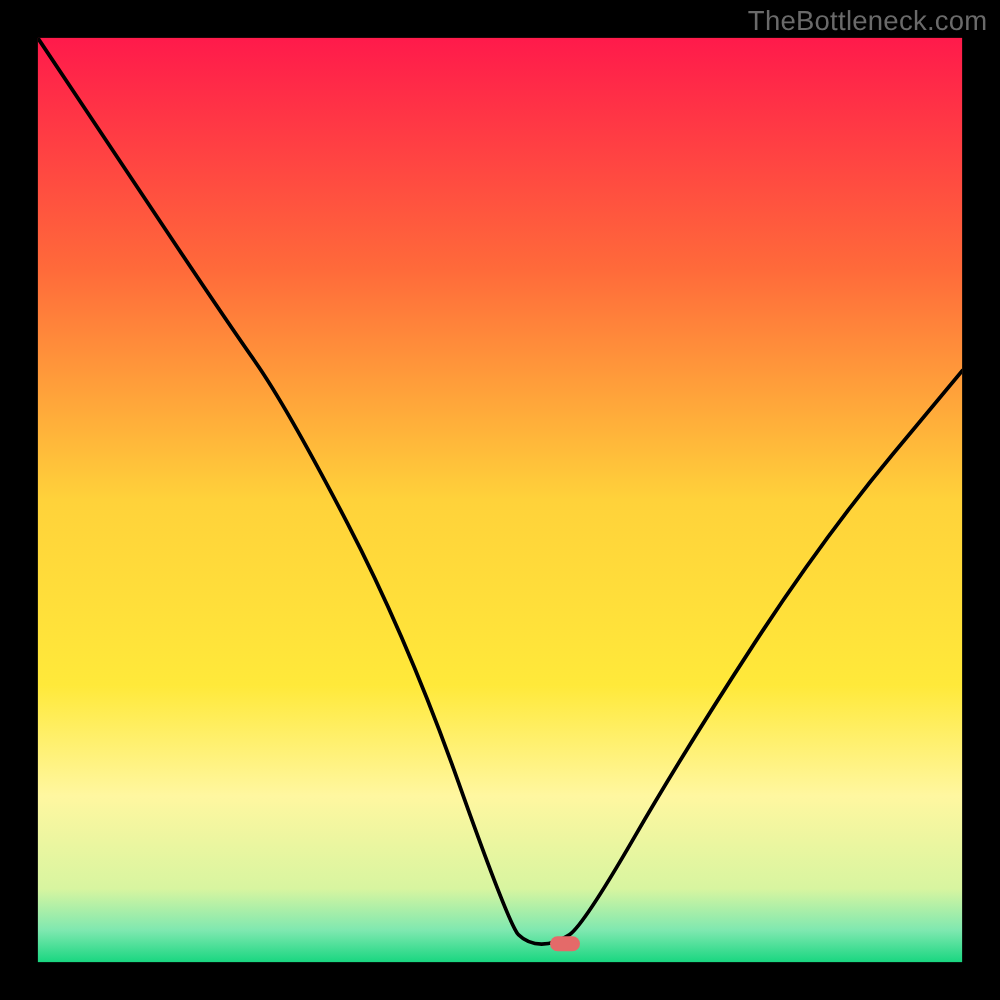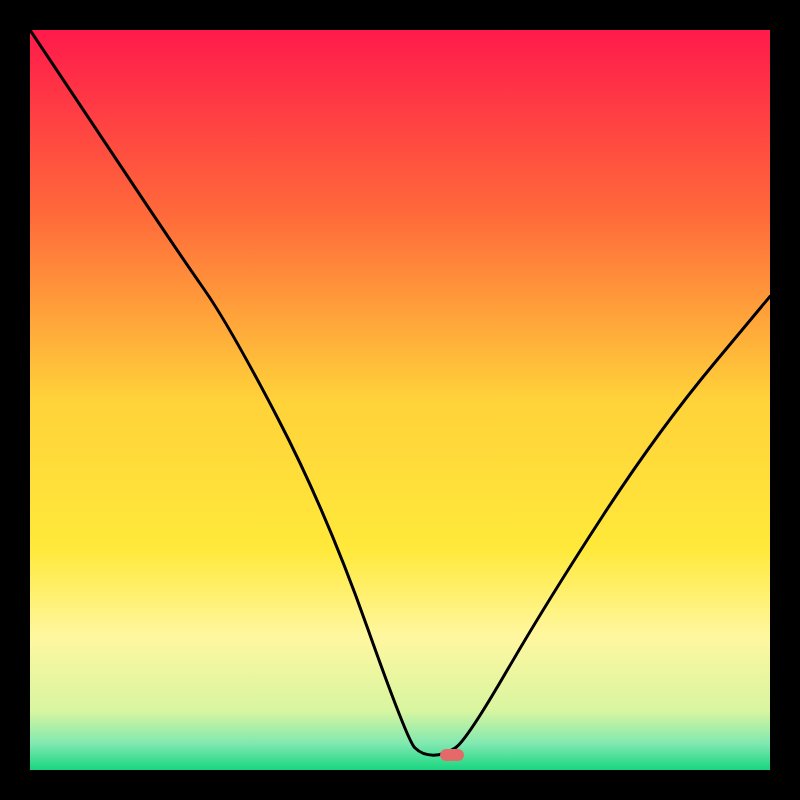--- a/index.html
+++ b/index.html
@@ -46,20 +46,21 @@
     border-radius: 6px;
     background: #e46a69;
     transform: translate(-50%, -50%);
   }
 </style>
 </head>
 <body>
 
 <div class="container">
 
+  <div class="watermark">TheBottleneck.com</div>
 
   <div class="plot-area">
     <svg viewBox="0 0 740 740" preserveAspectRatio="none">
       <defs>
         <linearGradient id="bg-grad" x1="0" y1="0" x2="0" y2="1">
         <stop offset="0%" stop-color="#ff1a4b"></stop>
             <stop offset="25%" stop-color="#ff6a3a"></stop>
             <stop offset="50%" stop-color="#ffd23a"></stop>
             <stop offset="70%" stop-color="#ffe93a"></stop>
             <stop offset="82%" stop-color="#fff7a0"></stop>

